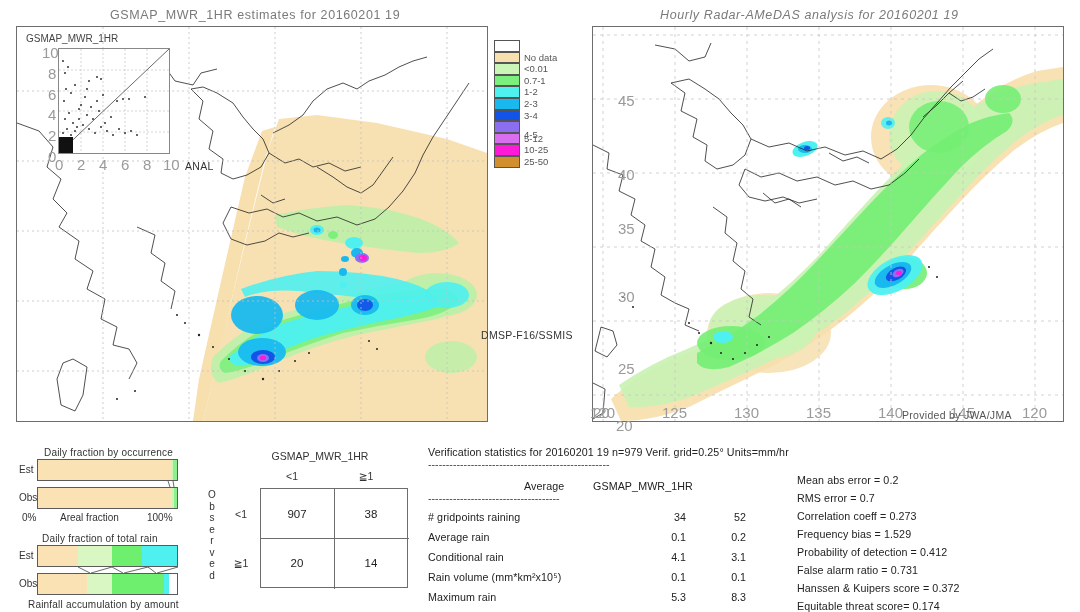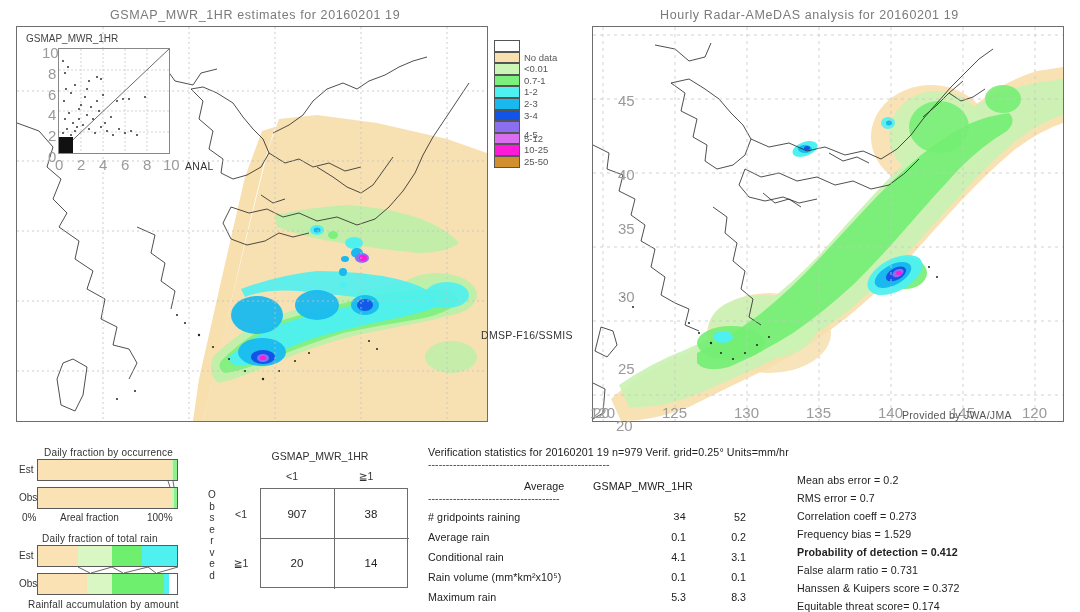--- a/index.html
+++ b/index.html
@@ -231,21 +231,21 @@
     <div class="cbrow" style="top: 81.2px; background: rgb(139, 111, 240);"></div>
     <div class="cblab" style="top: 81px; margin-top: 8px;">4-5</div>
     <div class="cbrow" style="top: 92.8px; background: rgb(217, 111, 238);"></div>
     <div class="cblab" style="top: 92.8px;">5-12</div>
     <div class="cbrow" style="top: 104.4px; background: rgb(255, 25, 216);"></div>
     <div class="cblab" style="top: 104.4px;">10-25</div>
     <div class="cbrow" style="top: 116px; background: rgb(209, 144, 45);"></div>
     <div class="cblab" style="top: 116px;">25-50</div>
   </div>
 
-<div class="ttl abs" style="left:660px;top:8px;">Hourly Radar-AMeDAS analysis for 20160201 19</div>
+<div class="ttl abs" style="left:660px;top:8px;font-style:italic;">Hourly Radar-AMeDAS analysis for 20160201 19</div>
 
 <div class="panel" style="left:592px;top:26px;width:472px;height:396px;">
   <svg width="470" height="394" viewBox="0 0 470 394">
     <defs>
         <clipPath id="rclip">
           <rect x="0" y="0" width="470" height="394"></rect>
         </clipPath>
       </defs>
     <g clip-path="url(#rclip)">
       <rect x="0" y="0" width="470" height="394" fill="#ffffff"></rect>
@@ -427,21 +427,21 @@
   </div>
 
 <div class="stat" style="left:428px;top:446px;">Verification statistics for 20160201 19  n=979  Verif. grid=0.25°  Units=mm/hr</div>
 <div class="dash" style="left:428px;top:458px;color:#444;">---------------------------------------------------</div>
 
 <div class="stat" style="left:524px;top:480px;">Average</div>
 <div class="stat" style="left:593px;top:480px;">GSMAP_MWR_1HR</div>
 <div class="dash" style="left:428px;top:492px;color:#444;">-------------------------------------</div>
 
 <div class="stat" style="left:428px;top:511px;"># gridpoints raining</div>
-<div class="statR" style="left:640px;top:511px;width:46px;font-family:Liberation Mono, monospace;">34</div>
+<div class="statR" style="left:640px;top:511px;width:46px;">34</div>
 <div class="statR" style="left:700px;top:511px;width:46px;">52</div>
 
 <div class="stat" style="left:428px;top:531px;">Average rain</div>
 <div class="statR" style="left:640px;top:531px;width:46px;">0.1</div>
 <div class="statR" style="left:700px;top:531px;width:46px;">0.2</div>
 
 <div class="stat" style="left:428px;top:551px;">Conditional rain</div>
 <div class="statR" style="left:640px;top:551px;width:46px;">4.1</div>
 <div class="statR" style="left:700px;top:551px;width:46px;">3.1</div>
 
@@ -450,16 +450,16 @@
 <div class="statR" style="left:700px;top:571px;width:46px;">0.1</div>
 
 <div class="stat" style="left:428px;top:591px;">Maximum rain</div>
 <div class="statR" style="left:640px;top:591px;width:46px;">5.3</div>
 <div class="statR" style="left:700px;top:591px;width:46px;">8.3</div>
 
 <div class="stat" style="left:797px;top:474px;">Mean abs error = 0.2</div>
 <div class="stat" style="left:797px;top:492px;text-align:right;">RMS error = 0.7</div>
 <div class="stat" style="left:797px;top:510px;">Correlation coeff = 0.273</div>
 <div class="stat" style="left:797px;top:528px;">Frequency bias = 1.529</div>
-<div class="stat" style="left:797px;top:546px;font-weight:bold;">Probability of detection = 0.412</div>
+<div class="stat" style="left:797px;top:546px;">Probability of detection = 0.412</div>
 <div class="stat" style="left:797px;top:564px;">False alarm ratio = 0.731</div>
 <div class="stat" style="left:797px;top:582px;">Hanssen &amp; Kuipers score = 0.372</div>
 <div class="stat" style="left:797px;top:600px;">Equitable threat score= 0.174</div>
 
 </body></html>

